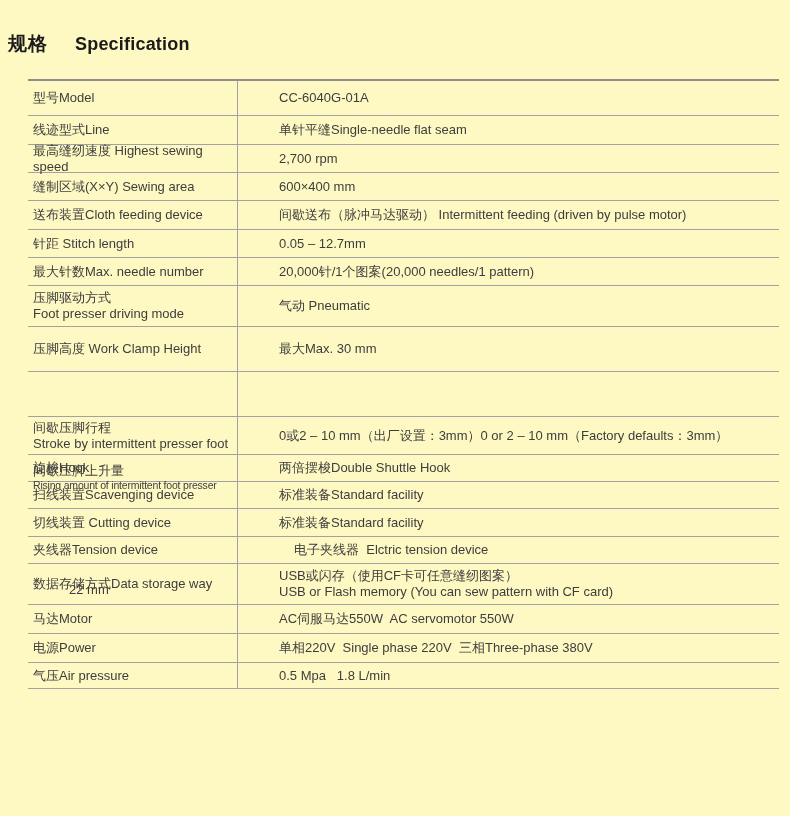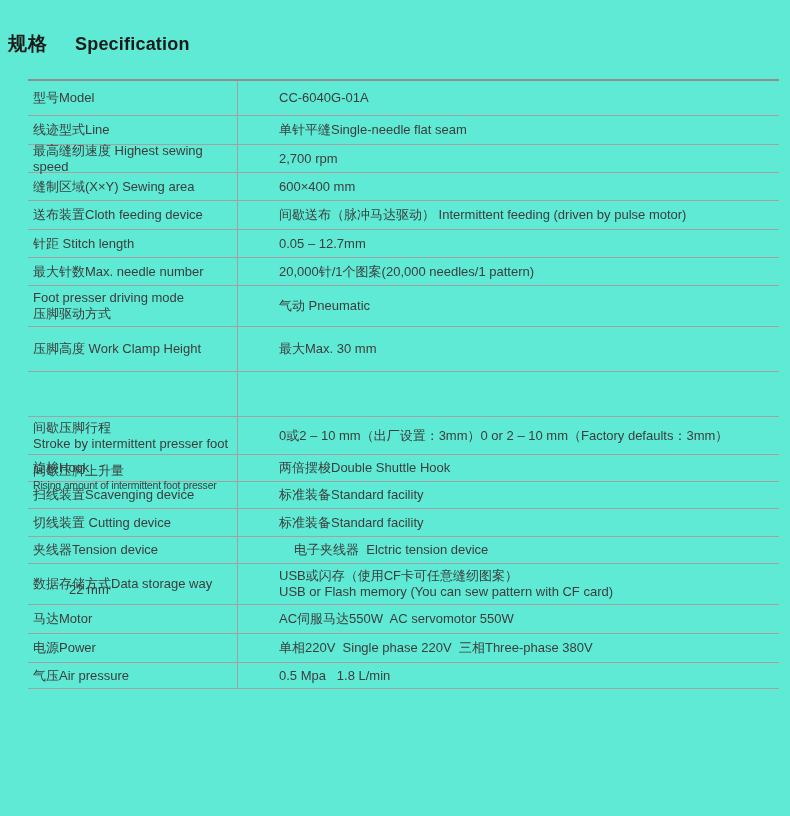--- a/index.html
+++ b/index.html
@@ -8,21 +8,21 @@
     background: #ffffff;
     width: 790px;
     height: 816px;
     font-family: "Liberation Sans", "DejaVu Sans", sans-serif;
     position: relative;
     overflow: hidden;
   }
   .page {
     position: absolute;
     inset: 0;
-    background: #5eead4;
+    background: #fef9c3;
   }
   .title {
     position: absolute;
     left: 8px;
     top: 31px;
     display: flex;
     align-items: baseline;
     gap: 27px;
   }
   .title .cn {
@@ -144,22 +144,22 @@
         <div class="row" style="height: 28px;">
           <div class="cell label-cell">
             <div class="line">最大针数Max. needle number</div>
           </div>
           <div class="cell value-cell">
             <div class="line">20,000针/1个图案(20,000 needles/1 pattern)</div>
           </div>
         </div>
         <div class="row" style="height: 41px;">
           <div class="cell label-cell">
+            <div class="line">压脚驱动方式</div>
             <div class="line">Foot presser driving mode</div>
-            <div class="line">压脚驱动方式</div>
           </div>
           <div class="cell value-cell">
             <div class="line">气动 Pneumatic</div>
           </div>
         </div>
         <div class="row" style="height: 45px;">
           <div class="cell label-cell">
             <div class="line">压脚高度 Work Clamp Height</div>
           </div>
           <div class="cell value-cell">

